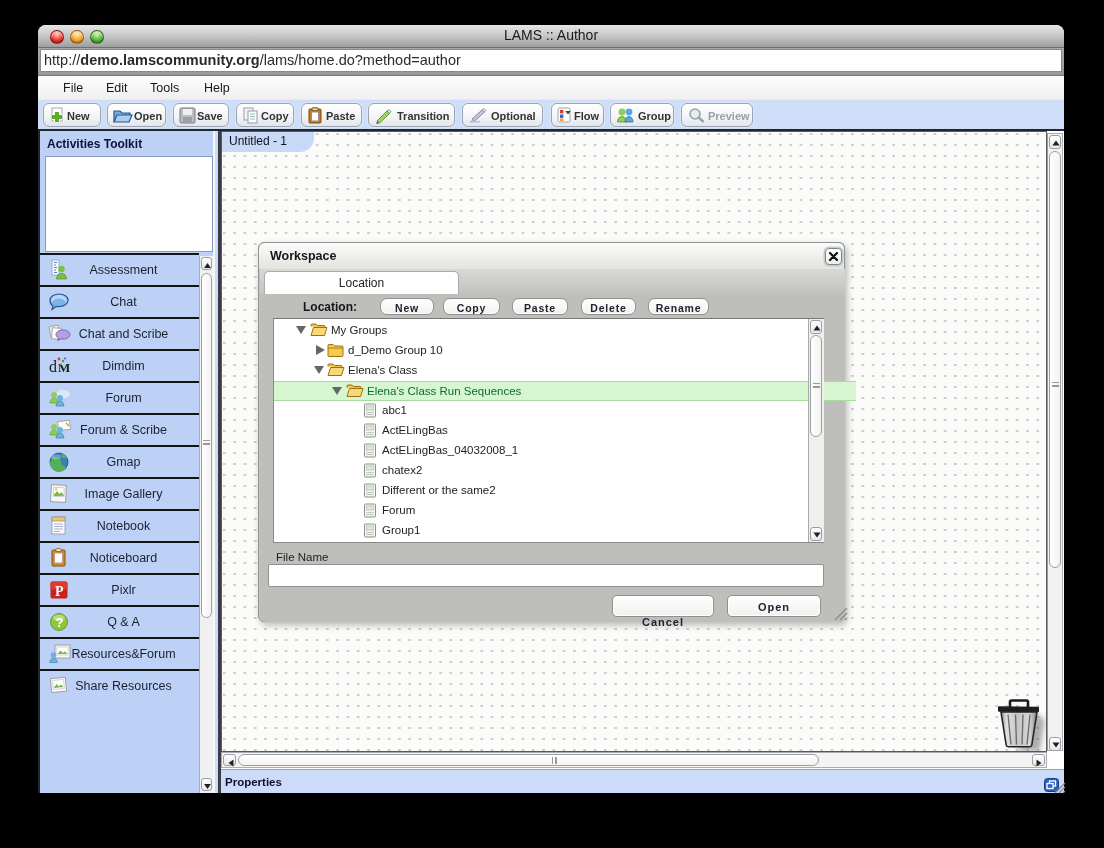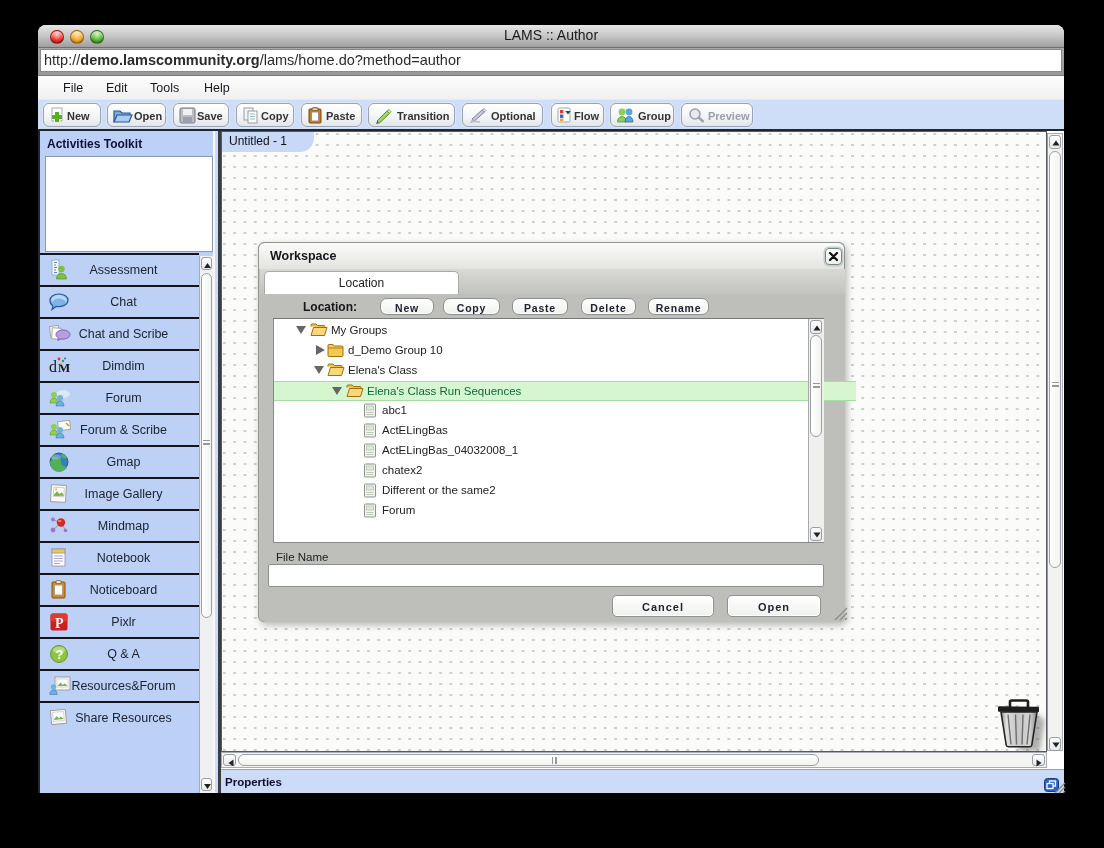--- a/index.html
+++ b/index.html
@@ -238,31 +238,20 @@
           <span class="ltx">Gmap</span>
         </div>
       <div class="lprow">
           <span class="lic"><svg width="22" height="22" viewBox="0 0 22 22">
               <rect x="3" y="2" width="15" height="17" fill="#f8f8f6" stroke="#999" stroke-width="0.9" transform="rotate(3 10 10)"></rect>
               <rect x="5.5" y="4.5" width="10.5" height="9" fill="#fff" stroke="#bbb" stroke-width="0.7" transform="rotate(3 10 10)"></rect>
               <path d="M6 12l3-4 2.5 3 2-2 3 3.5-10.3.6z" fill="#7cb34e" transform="rotate(3 10 10)"></path>
               <circle cx="8" cy="6.5" r="1.2" fill="#e8c040" transform="rotate(3 10 10)"></circle>
             </svg></span>
           <span class="ltx">Image Gallery</span>
-        </div>
-      <div class="lprow">
-          <span class="lic"><svg width="24" height="22" viewBox="0 0 24 22">
-              <path d="M13 8L6 14M13 8l4 6M13 8l-7-3" stroke="#888" stroke-width="0.8"></path>
-              <circle cx="13" cy="7.5" r="4.2" fill="#d92a1e"></circle>
-              <ellipse cx="11.7" cy="6" rx="1.7" ry="1.1" fill="#ff9a90" opacity="0.85"></ellipse>
-              <circle cx="5" cy="4.5" r="2" fill="#9a78c8"></circle>
-              <circle cx="5" cy="15" r="2.4" fill="#9a78c8"></circle>
-              <circle cx="17.5" cy="15.5" r="1.8" fill="#9a78c8"></circle>
-            </svg></span>
-          <span class="ltx">Mindmap</span>
         </div>
       <div class="lprow">
           <span class="lic"><svg width="22" height="22" viewBox="0 0 22 22">
               <rect x="4" y="2" width="13" height="17" fill="#fdfdfb" stroke="#99a" stroke-width="0.9"></rect>
               <rect x="4" y="2" width="13" height="4" fill="#f3c54a" stroke="#99a" stroke-width="0.9"></rect>
               <g stroke="#aac" stroke-width="1">
                 <path d="M6 9h9M6 11.5h9M6 14h9M6 16.5h6"></path>
               </g>
             </svg></span>
           <span class="ltx">Notebook</span>
@@ -505,36 +494,46 @@
         <div class="trow" style="top:182px;">
             <svg style="position:absolute; left:89px; top:2px;" width="14" height="15" viewBox="0 0 14 15">
               <rect x="1.5" y="1" width="11" height="13" rx="1" fill="#f2f4ee" stroke="#8a958a" stroke-width="1"></rect>
               <rect x="3.5" y="3" width="7" height="4" fill="#dde8da" stroke="#a8b4a8" stroke-width="0.6"></rect>
               <g stroke="#b0bcb0" stroke-width="0.8">
                 <path d="M3.5 9.5h7M3.5 11.5h7"></path>
               </g>
             </svg>
             <span style="position:absolute; left:108px; top:3px;">Forum</span>
           </div>
+        <div class="trow" style="top:202px;">
+            <svg style="position:absolute; left:89px; top:2px;" width="14" height="15" viewBox="0 0 14 15">
+              <rect x="1.5" y="1" width="11" height="13" rx="1" fill="#f2f4ee" stroke="#8a958a" stroke-width="1"></rect>
+              <rect x="3.5" y="3" width="7" height="4" fill="#dde8da" stroke="#a8b4a8" stroke-width="0.6"></rect>
+              <g stroke="#b0bcb0" stroke-width="0.8">
+                <path d="M3.5 9.5h7M3.5 11.5h7"></path>
+              </g>
+            </svg>
+            <span style="position:absolute; left:108px; top:3px;">Group1</span>
+          </div>
         <div id="tree-sb">
           <div class="sbtn" style="left:1px; top:1px; width:12px; height:14px;"><svg width="12" height="14">
                 <path d="M6 4.5l3.6 5H2.4z" fill="#222"></path>
               </svg></div>
           <div class="thumb" style="left:1px; top:16px; width:12px; height:102px;"></div>
           <div style="position:absolute; left:4px; top:64px; width:7px; height:5px; border-top:1px solid #999; border-bottom:1px solid #999;">
               <div style="margin-top:1.5px; border-top:1px solid #999;"></div>
             </div>
           <div class="sbtn" style="left:1px; top:208px; width:12px; height:14px;"><svg width="12" height="14">
                 <path d="M6 9.5L2.4 4.5h7.2z" fill="#222"></path>
               </svg></div>
         </div>
       </div>
       <div id="fname-lb">File Name</div>
       <div id="fname"></div>
-      <div class="dbtn" style="left:352px; top:301px; width:102px; height:22px; padding-top:5px; border-radius:5px; font-size:11px; letter-spacing:1px;">Cancel</div>
+      <div class="dbtn" style="left:352px; top:301px; width:102px; height:22px; padding-top:20px; border-radius:5px; font-size:11px; letter-spacing:1px;">Cancel</div>
       <div class="dbtn" style="left:467px; top:301px; width:94px; height:22px; padding-top:5px; border-radius:5px; font-size:11px; letter-spacing:1px;">Open</div>
       <svg style="position:absolute; left:572px; top:311px;" width="16" height="16">
           <g stroke="#8a8a8a" stroke-width="1.3">
             <path d="M15 3L3 15M15 8l-7 7M15 13l-2 2"></path>
           </g>
         </svg>
     </div>
   </div>
 </div>
 

